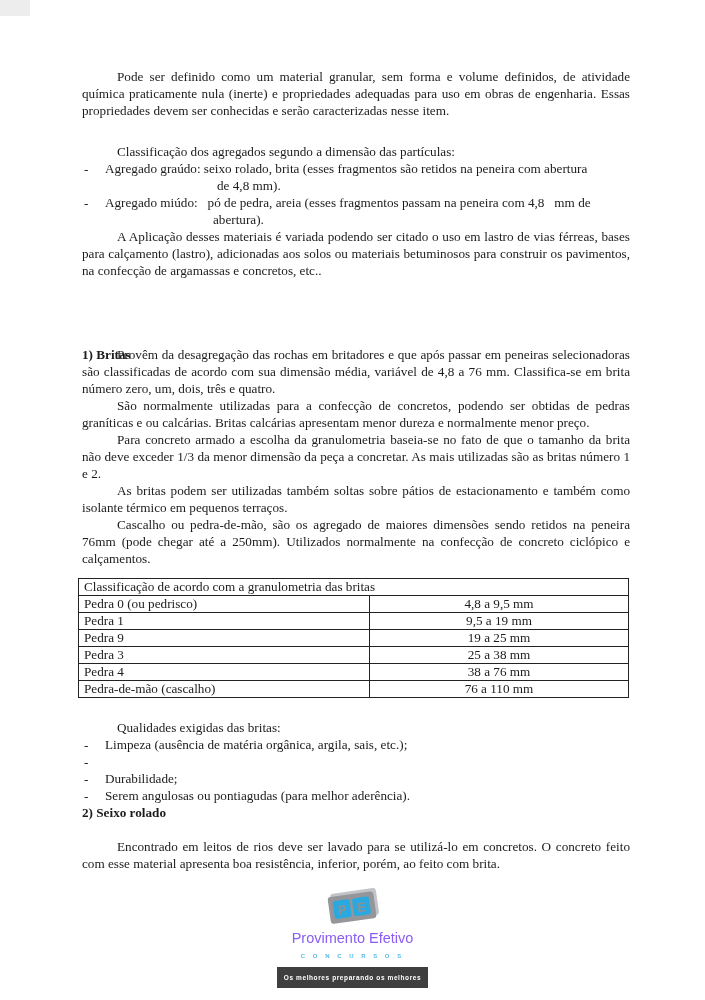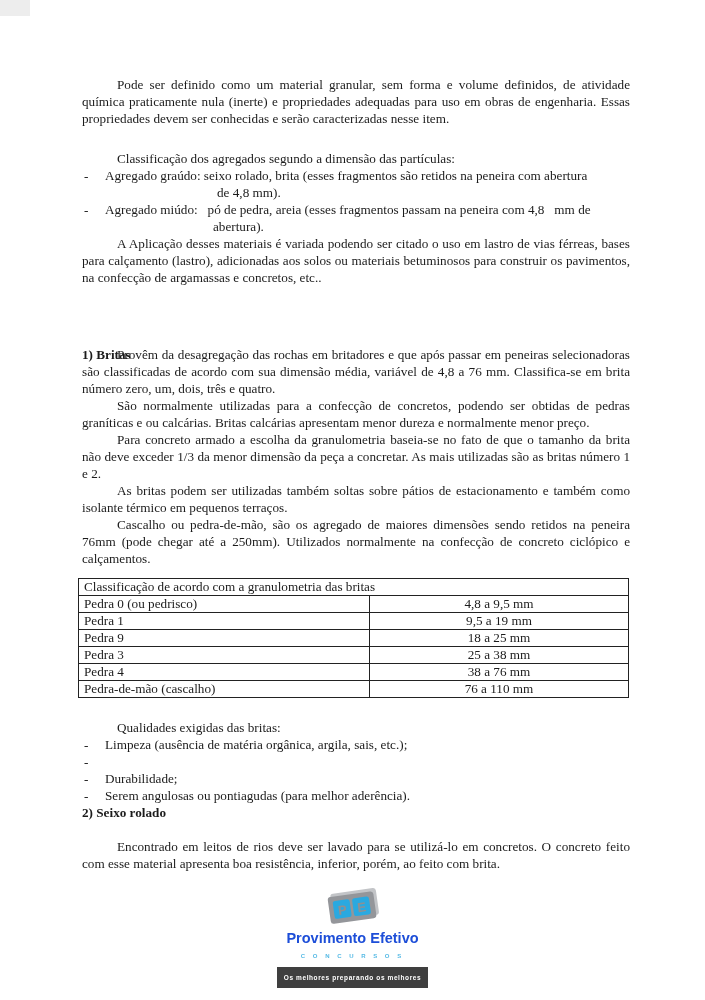--- a/index.html
+++ b/index.html
@@ -11,34 +11,34 @@
   .artifact { position:absolute; top:0; left:0; width:30px; height:16px; background:#ededed; }
   .para { margin:0; text-align:justify; text-indent:35px; }
   .line { margin:0; text-indent:35px; }
   .li { display:flex; margin:0; }
   .dash { width:23px; flex:none; padding-left:2px; box-sizing:border-box; }
   .li-text { white-space:nowrap; }
   .li-cont { margin:0; }
   .c135 { padding-left:135px; }
   .c131 { padding-left:131px; }
   .heading { margin:0; font-size:13.2px; font-weight:bold; }
-  .pos-p1   { position:absolute; top:76px;  left:82px; width:548px; }
-  .pos-sec2 { position:absolute; top:150px; left:82px; width:548px; }
+  .pos-p1   { position:absolute; top:68px;  left:82px; width:548px; }
+  .pos-sec2 { position:absolute; top:143px; left:82px; width:548px; }
   .pos-h1   { position:absolute; top:312px; left:82px;margin-top:34px; }
   .pos-sec4 { position:absolute; top:346px; left:82px; width:548px; }
   .gtable   { position:absolute; top:578px; left:78px; width:551px; border-collapse:collapse;
               font-size:13.2px; }
   .gtable td { border:1px solid #222; padding:0 0 0 5px; height:16px; line-height:16px; }
   .gtable td.c2 { width:258px; text-align:center; padding:0; }
   .pos-sec5 { position:absolute; top:719px; left:82px; width:548px; }
   .pos-sec6 { position:absolute; top:838px; left:82px; width:548px; }
   .pos-logo { position:absolute; top:886px; left:0; width:705px;
               display:flex; flex-direction:column; align-items:center; }
-  .brand   { font-family:"Liberation Sans", sans-serif; font-weight:bold; font-size:14.5px;
-             color:#1d4ed8; margin-top:0px; }
+  .brand   { font-family:"Liberation Sans", sans-serif; font-weight:normal; font-size:14.5px;
+             color:#8b5cf6; margin-top:0px; }
   .division{ font-family:"Liberation Sans", sans-serif; font-size:6px; letter-spacing:3px;
              color:#56bae5; margin-top:1px; font-weight:bold; }
   .tagline { font-family:"Liberation Sans", sans-serif; font-size:6.5px; font-weight:bold;
              color:#ffffff; background:#3f3f3f; padding:2px 7px; margin-top:2px;
              letter-spacing:0.6px; }
 </style>
 </head>
 <body>
 
 <div class="page">
@@ -80,21 +80,21 @@
     <tr>
       <td>Pedra 0 (ou pedrisco)</td>
       <td class="c2">4,8 a 9,5 mm</td>
     </tr>
     <tr>
       <td>Pedra 1</td>
       <td class="c2">9,5 a 19 mm</td>
     </tr>
     <tr>
       <td>Pedra 9</td>
-      <td class="c2">18 a 25 mm</td>
+      <td class="c2">19 a 25 mm</td>
     </tr>
     <tr>
       <td>Pedra 3</td>
       <td class="c2">25 a 38 mm</td>
     </tr>
     <tr>
       <td>Pedra 4</td>
       <td class="c2">38 a 76 mm</td>
     </tr>
     <tr>

